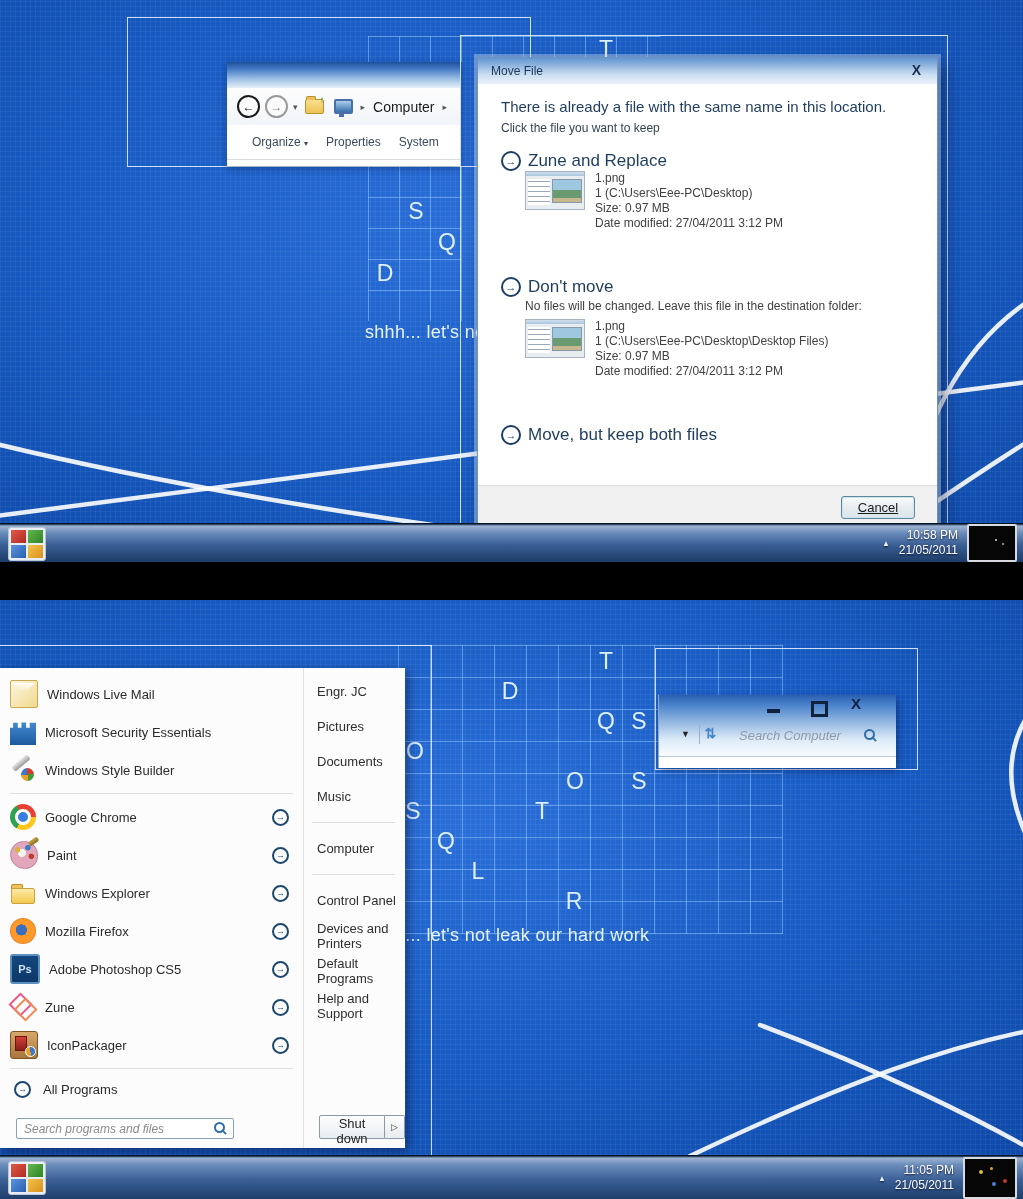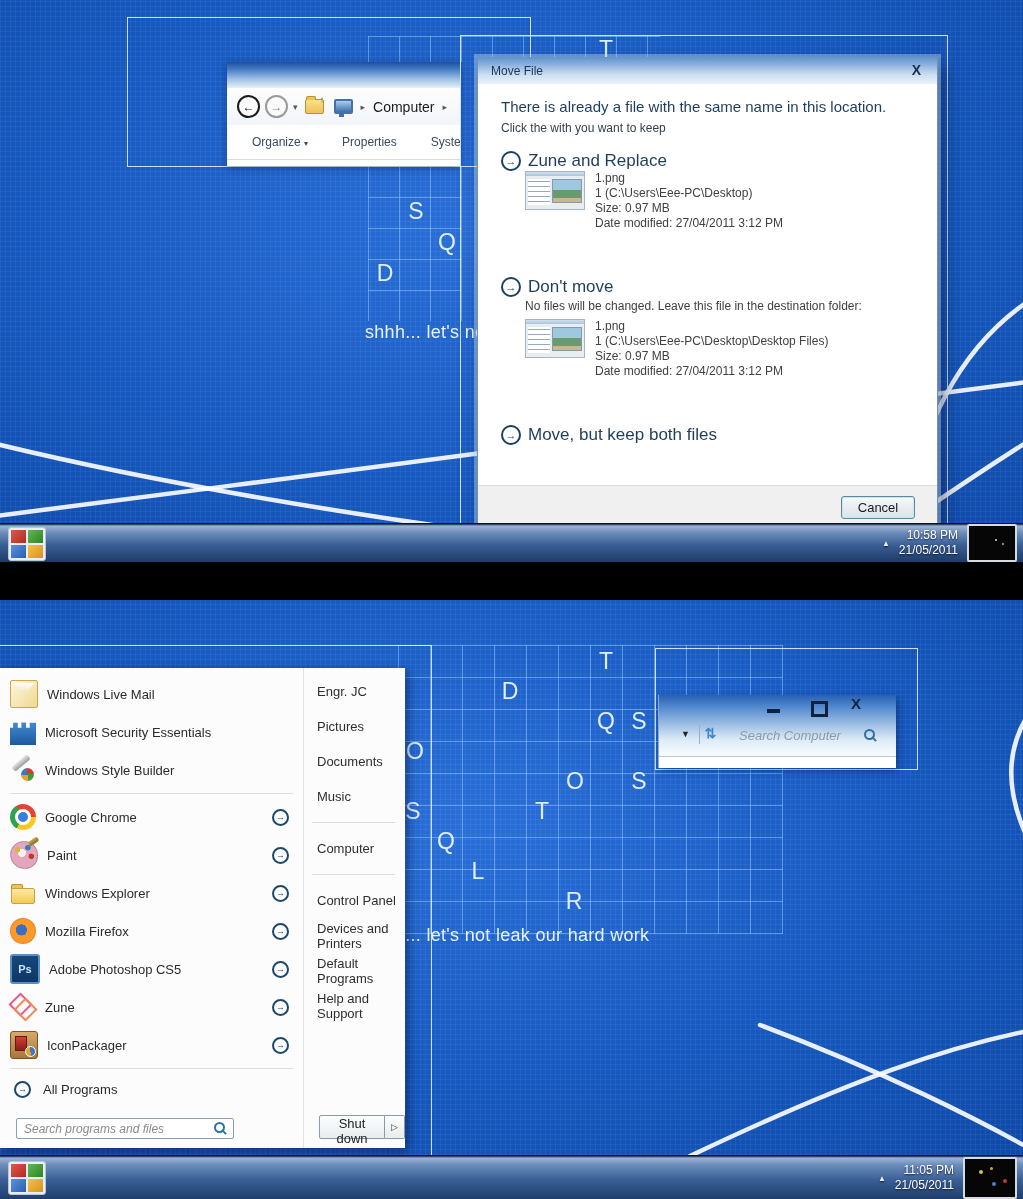--- a/index.html
+++ b/index.html
@@ -48,21 +48,21 @@
     display:flex;align-items:center;justify-content:center;font-size:12px;color:#111;background:#fafafa;}
   .nav-circle.fwd{border-color:#9a9a9a;color:#8a8a8a;}
   .nav-chevron{font-size:9px;color:#555;}
   .folderup-icon{width:17px;height:13px;background:linear-gradient(#f7df8e,#eec256);border:1px solid #b8922f;border-radius:2px;position:relative;margin:0 2px;}
   .folderup-icon::before{content:"";position:absolute;top:-4px;left:0;width:8px;height:3px;background:#eec256;border:1px solid #b8922f;border-bottom:none;border-radius:2px 2px 0 0;}
   .folderup-icon::after{content:"↑";position:absolute;right:-2px;top:-6px;color:#2e8b2e;font-size:10px;font-weight:bold;}
   .pc-icon{width:15px;height:11px;border:2px solid #4a6fa8;border-radius:2px;background:linear-gradient(#a8d0e8,#3a6fb0);position:relative;margin:0 3px;}
   .pc-icon::after{content:"";position:absolute;left:3px;bottom:-5px;width:5px;height:3px;background:#4a6fa8;}
   .crumb-sep{color:#555;font-size:9px;}
   .crumb{font-size:14px;color:#1a1a1a;padding:0 3px;}
-  .exp-toolbar{height:34px;display:flex;align-items:center;gap:34px;padding-left:25px;border-bottom:1px solid #d9dde2;font-size:12px;color:#3a4a5a;background:#fff;}
+  .exp-toolbar{height:34px;display:flex;align-items:center;gap:18px;padding-left:25px;border-bottom:1px solid #d9dde2;font-size:12px;color:#3a4a5a;background:#fff;}
   .tb-item{white-space:nowrap;}
   .tb-caret{font-size:8px;color:#3a4a5a;}
   
   .dialog{position:absolute;left:477px;top:57px;width:461px;height:477px;background:#fff;
     border:1px solid #6e93b8;box-sizing:border-box;
     box-shadow:0 0 0 3px rgba(205,225,246,.4), 6px 8px 18px rgba(0,10,40,.5);}
   .dlg-titlebar{position:relative;height:26px;
     background:linear-gradient(180deg,#6496d2 0%,#8ab0dd 25%,#c9dcf0 62%,#eaf2fb 100%);}
   .dlg-title{position:absolute;left:13px;top:0;line-height:26px;font-size:12px;color:#16365a;}
   .dlg-close{position:absolute;right:16px;top:4px;font-size:14px;font-weight:900;color:#1b2c4e;cursor:default;}
@@ -80,21 +80,21 @@
   .file-thumb{width:58px;height:37px;border:1px solid #a8b4c4;background:#e8edf2;position:relative;overflow:hidden;flex:none;}
   .ft-title{position:absolute;left:0;right:0;top:0;height:4px;background:linear-gradient(#cfe0ef,#aac4dd);}
   .ft-side{position:absolute;left:2px;top:7px;width:22px;height:26px;background:
     repeating-linear-gradient(#fff 0 2px,#9aa8b8 2px 3px,#fff 3px 5px);}
   .ft-img{position:absolute;right:2px;top:7px;width:28px;height:22px;
     background:linear-gradient(180deg,#9ec8e0 0 45%,#6a9a70 45% 80%,#c8b890 80% 100%);border:1px solid #8898a8;}
   .file-meta{font-size:12px;color:#404040;line-height:15px;}
   .dlg-footer{position:absolute;left:0;right:0;bottom:0;height:47px;background:#f0f0f0;border-top:1px solid #dcdcdc;}
   .cancel-btn{position:absolute;right:22px;top:10px;width:74px;height:23px;
     background:linear-gradient(#f9fafb,#e9eef1 45%,#d9e5ea);border:1px solid #5a8a9c;border-radius:3px;
-    box-shadow:inset 0 0 0 1px #cfe4ee;font-size:13px;color:#1a1a1a;font-family:"Liberation Sans",sans-serif;}
+    box-shadow:inset 0 0 0 1px #cfe4ee;font-size:13px;color:#1a1a1a;font-family:"Liberation Sans",sans-serif;text-decoration:underline;}
   
   .search-window{position:absolute;left:658px;top:95px;width:237px;height:73px;overflow:hidden;
     border-left:1px solid #93a9c2;box-shadow:2px 3px 8px rgba(0,10,40,.35);background:#fff;}
   .sw-glass{position:absolute;inset:0 0 11px 0;
     background:linear-gradient(180deg,#2a5fb0 0%,#4a82cc 16%,#8fb4e0 42%,#dcebf8 72%,#fbfdff 100%);}
   .cap-min{position:absolute;left:108px;top:14px;width:13px;height:4px;background:#0e2240;}
   .cap-max{position:absolute;left:152px;top:6px;width:11px;height:10px;border:3px solid #0e2240;}
   .cap-close{position:absolute;left:192px;top:0;font-size:15px;font-weight:900;color:#0e2240;}
   .sw-chevron{position:absolute;left:22px;top:34px;font-size:9px;color:#222;}
   .sw-vline{position:absolute;left:40px;top:30px;width:1px;height:19px;background:#9ab0c8;}
@@ -218,21 +218,21 @@
 
       <div class="wireframe" style="left:460px;top:35px;width:486px;height:514px;"></div>
 
       <div class="dialog">
         <div class="dlg-titlebar">
           <span class="dlg-title">Move File</span>
           <span class="dlg-close">X</span>
         </div>
         <div class="dlg-body">
           <h1 class="dlg-heading">There is already a file with the same name in this location.</h1>
-          <div class="dlg-subheading">Click the with you want to keep</div>
+          <div class="dlg-subheading">Click the file you want to keep</div>
           <div id="dialog-options">
               <div class="opt">
                 <div class="opt-header">
                   <span class="circ-arrow">→</span>
                   <span class="opt-title">Zune and Replace</span>
                 </div>
                 <div class="file-row">
                   <div class="file-thumb">
                     <div class="ft-title"></div>
                     <div class="ft-side"></div>

